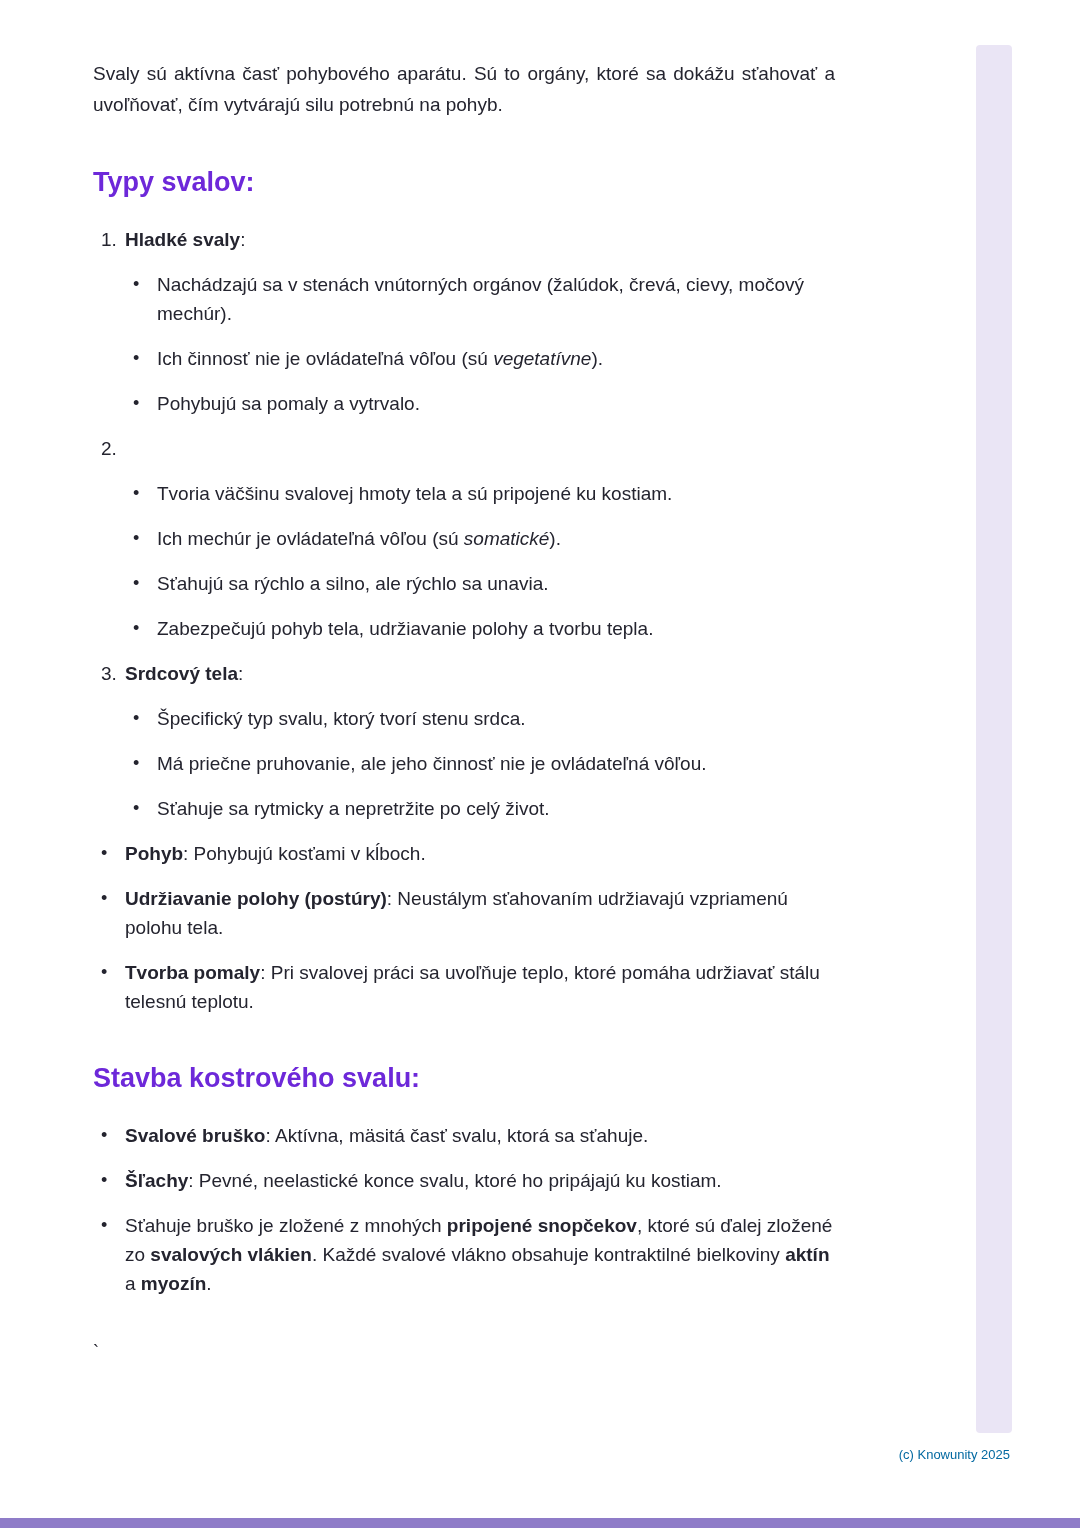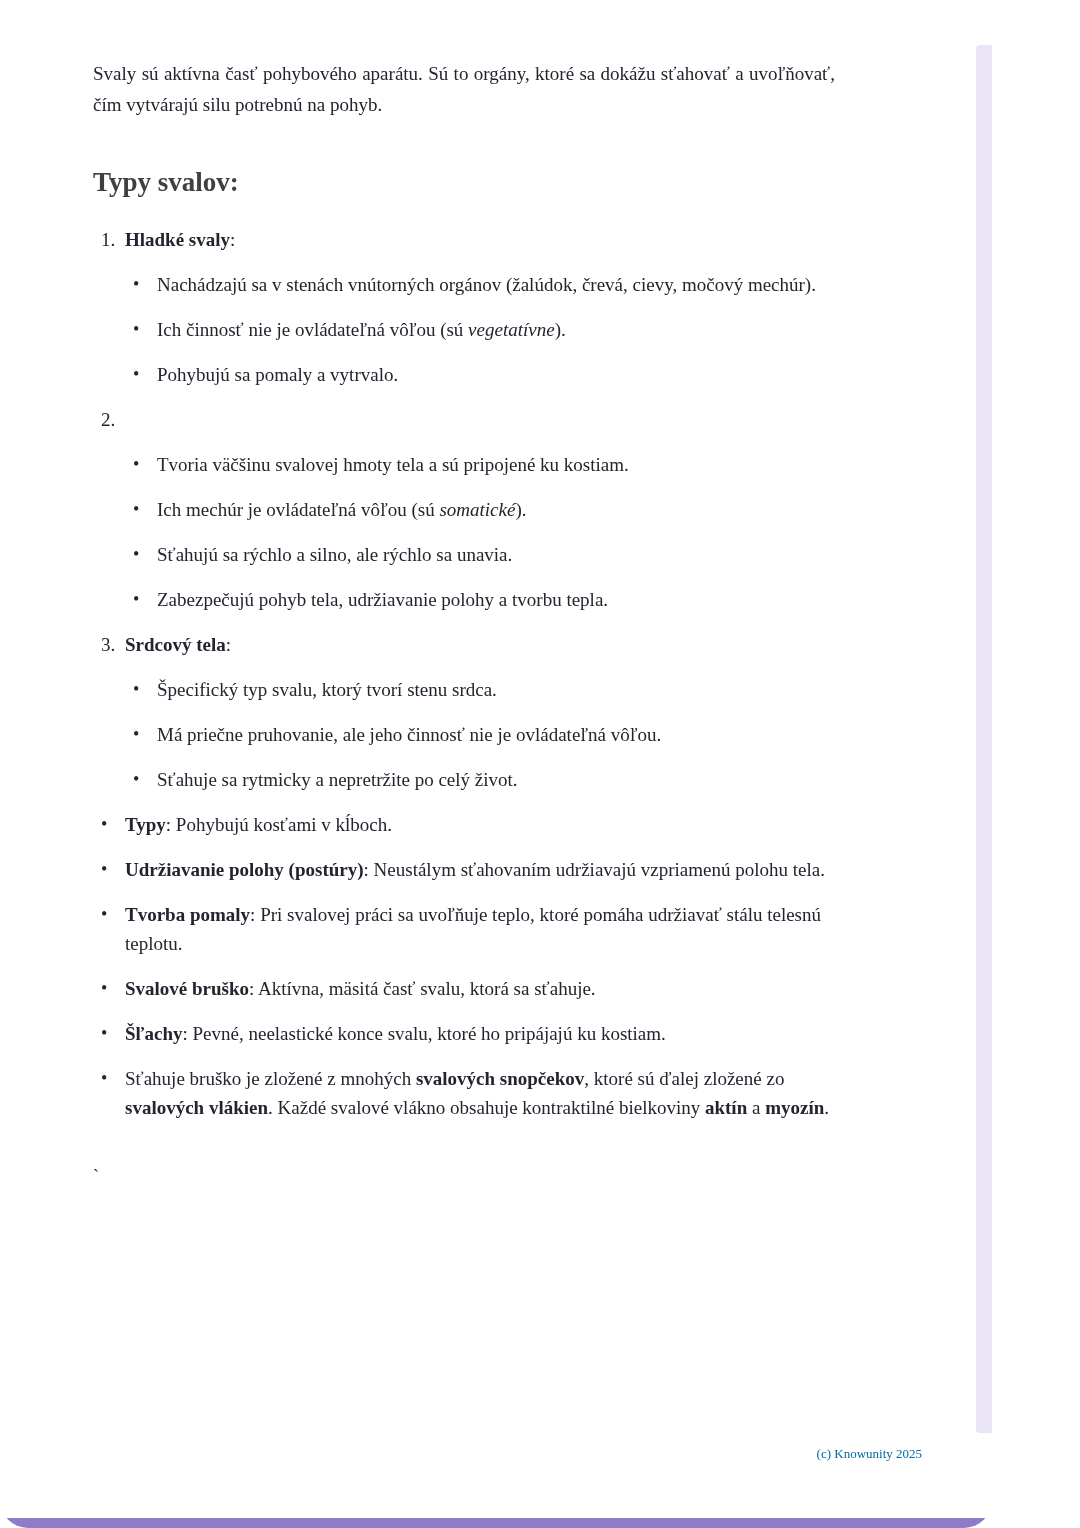--- a/index.html
+++ b/index.html
@@ -1,41 +1,40 @@
 <!DOCTYPE html>
 <html><head>
 <meta charset="utf-8">
 <style>
   html, body { margin: 0; padding: 0; background: #ffffff; }
   .page {
     position: relative;
-    width: 992px;
+    width: 1080px;
     height: 1528px;
     background: #ffffff;
-    font-family: Liberation Serif, serif;
+    font-family: Liberation Sans, sans-serif;
     color: #24242f;
     overflow: hidden;
-    border-radius: 28px;
   }
   .content {
     position: absolute;
     left: 93px;
     top: 58px;
     width: 742px;
     font-size: 19px;
   }
   .intro {
     margin: 0;
     line-height: 31px;
     text-align: justify;
   }
   .section-heading {
     font-size: 27px;
     font-weight: 700;
-    color: #404040;
+    color: #6d28d9;
     margin: 46px 0 26px 0;
     line-height: 33px;
   }
   .numbered-item { margin-bottom: 14px; }
   .num-row {
     display: flex;
     margin: 0 0 16px 8px;
     line-height: 29px;
   }
   .num { width: 24px; flex: none; }
@@ -167,45 +166,46 @@
           <span class="bullet-marker">•</span>
           <span class="bullet-text"><span>Sťahuje sa rytmicky a nepretržite po celý život.</span><em class="it"></em><span></span></span>
         </li>
       </ul>
     </div>
 
 
     <ul class="top-list">
       <li class="bullet-row">
         <span class="bullet-marker">•</span>
-        <span class="bullet-text"><span class="bold">Typy</span><span>: Pohybujú kosťami v kĺboch.</span></span>
+        <span class="bullet-text"><span class="bold">Pohyb</span><span>: Pohybujú kosťami v kĺboch.</span></span>
       </li>
       <li class="bullet-row">
         <span class="bullet-marker">•</span>
         <span class="bullet-text"><span class="bold">Udržiavanie polohy (postúry)</span><span>: Neustálym sťahovaním udržiavajú vzpriamenú polohu tela.</span></span>
       </li>
       <li class="bullet-row">
         <span class="bullet-marker">•</span>
         <span class="bullet-text"><span class="bold">Tvorba pomaly</span><span>: Pri svalovej práci sa uvoľňuje teplo, ktoré pomáha udržiavať stálu telesnú teplotu.</span></span>
       </li>
     </ul>
 
+    <h2 class="section-heading">Stavba kostrového svalu:</h2>
 
     <ul class="top-list">
       <li class="bullet-row">
         <span class="bullet-marker">•</span>
         <span class="bullet-text"><span class="bold">Svalové bruško</span><span>: Aktívna, mäsitá časť svalu, ktorá sa sťahuje.</span></span>
       </li>
       <li class="bullet-row">
         <span class="bullet-marker">•</span>
         <span class="bullet-text"><span class="bold">Šľachy</span><span>: Pevné, neelastické konce svalu, ktoré ho pripájajú ku kostiam.</span></span>
       </li>
       <li class="bullet-row">
         <span class="bullet-marker">•</span>
-        <span class="bullet-text"><span>Sťahuje bruško je zložené z mnohých </span><span class="bold">svalových snopčekov</span><span>, ktoré sú ďalej zložené zo </span><span class="bold">svalových vlákien</span><span>. Každé svalové vlákno obsahuje kontraktilné bielkoviny </span><span class="bold">aktín</span><span> a </span><span class="bold">myozín</span><span>.</span></span>
+        <span class="bullet-text"><span>Sťahuje bruško je zložené z mnohých </span><span class="bold">pripojené snopčekov</span><span>, ktoré sú ďalej zložené zo </span><span class="bold">svalových vlákien</span><span>. Každé svalové vlákno obsahuje kontraktilné bielkoviny </span><span class="bold">aktín</span><span> a </span><span class="bold">myozín</span><span>.</span></span>
       </li>
     </ul>
 
     <p class="stray">`</p>
 
   </div>
 
   <div class="scroll-strip"></div>
 
   <div class="footer-credit">(c) Knowunity 2025</div>

